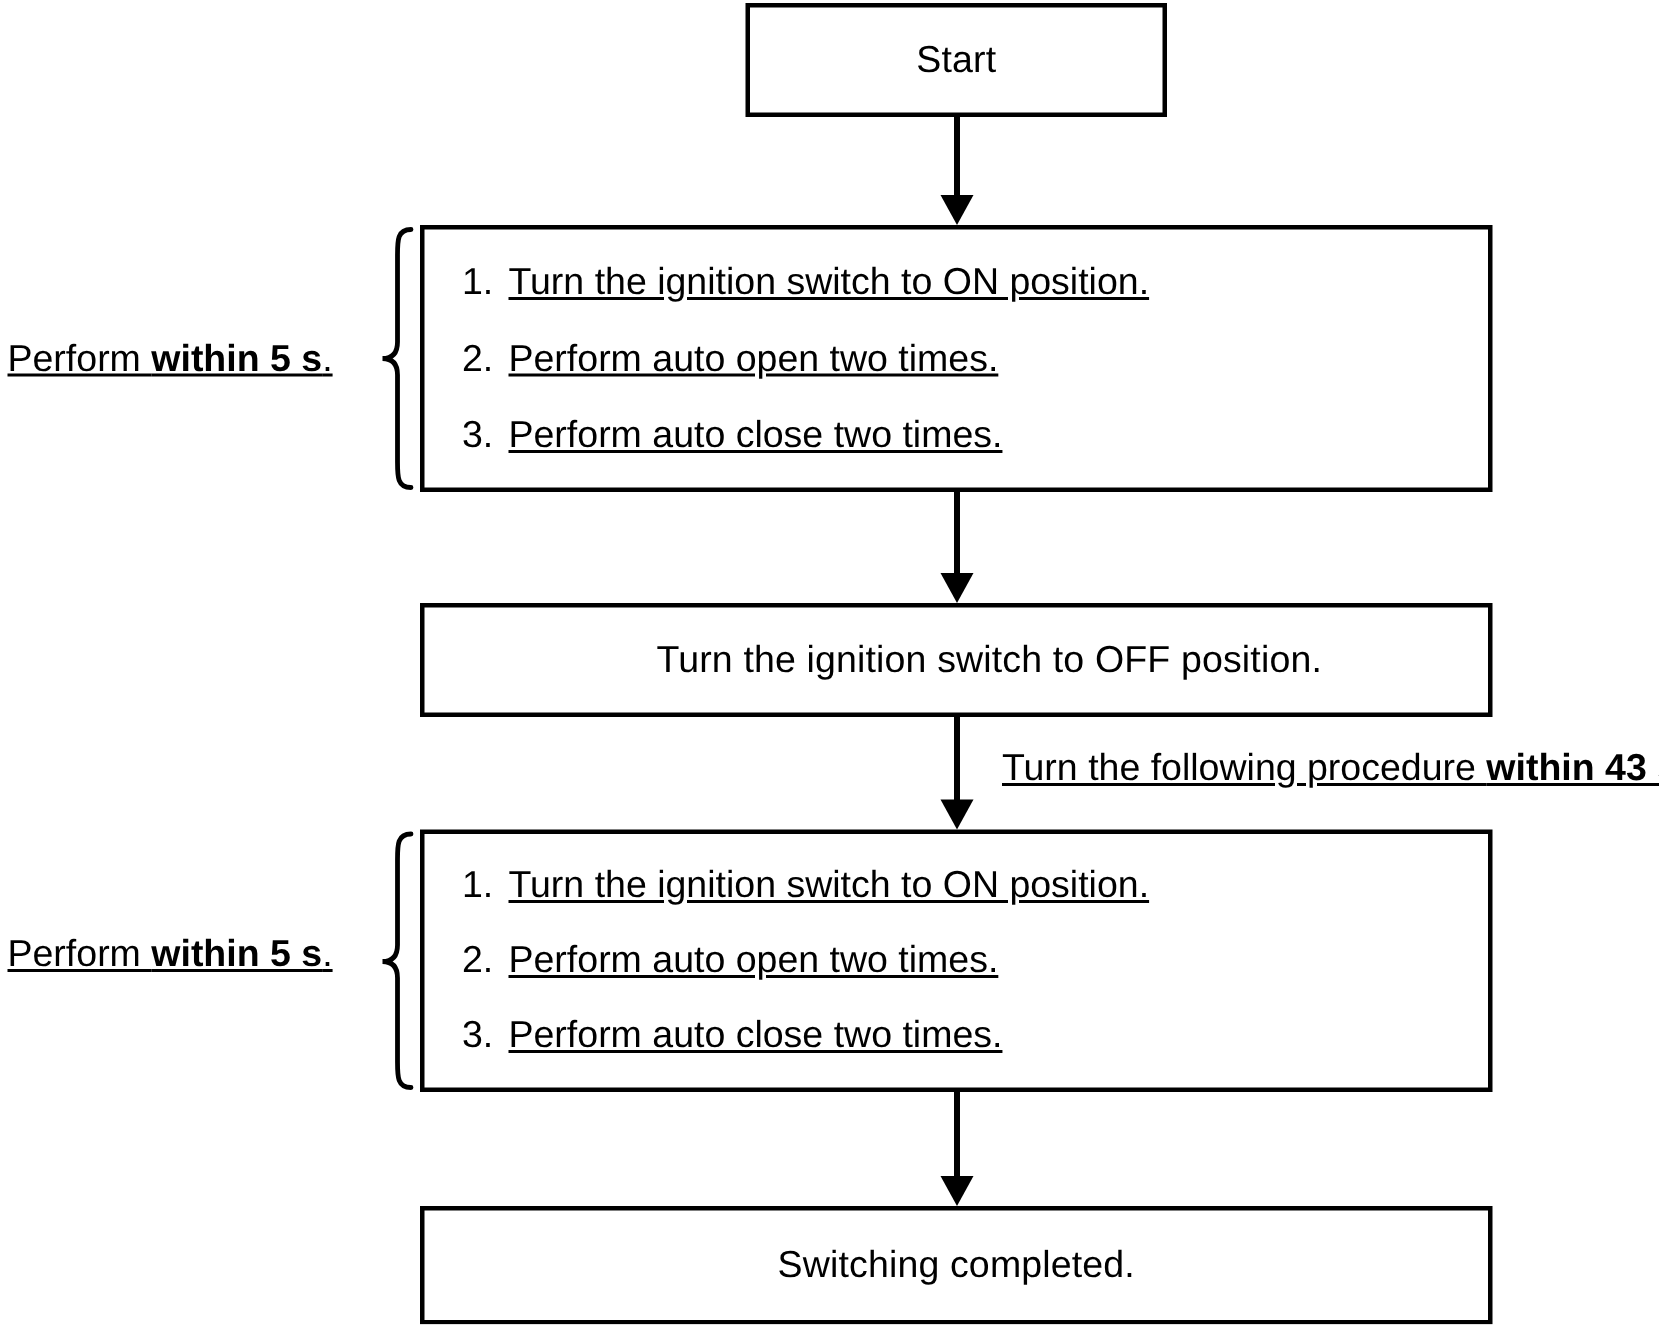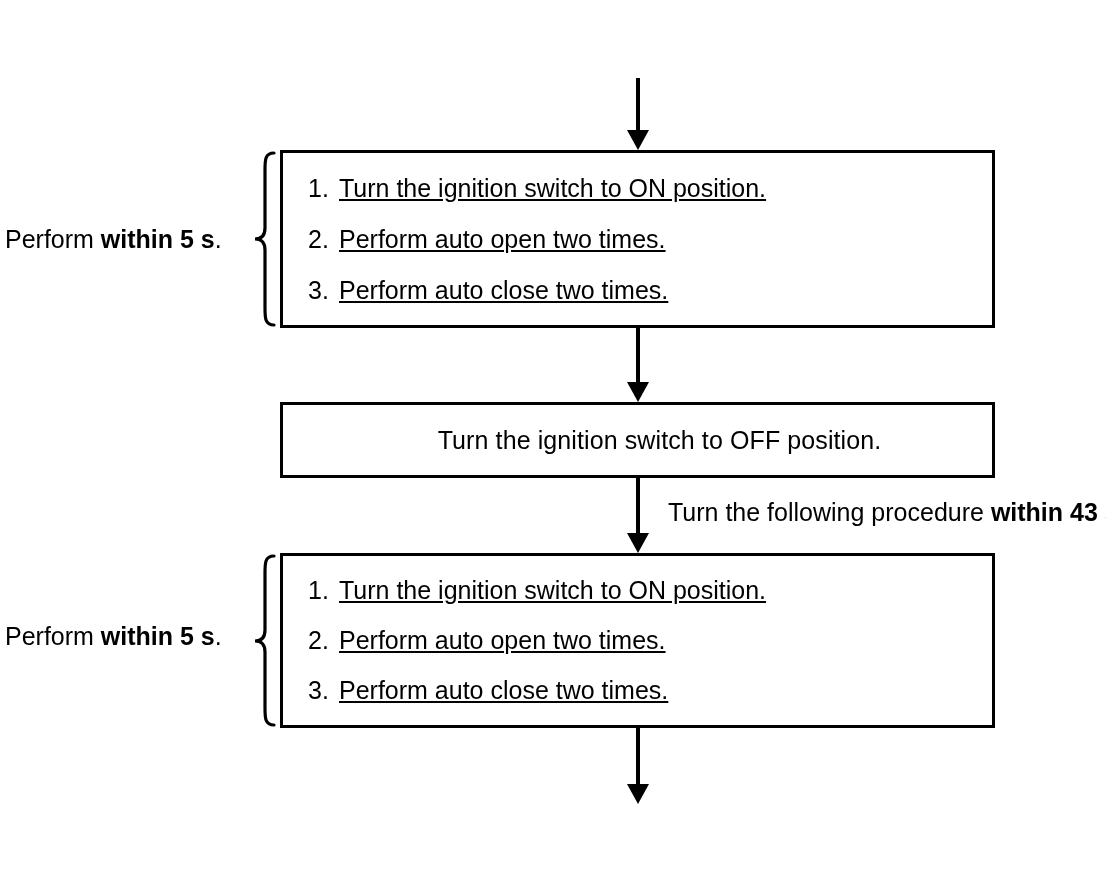--- a/index.html
+++ b/index.html
@@ -122,32 +122,36 @@
     width: 26px;
   }
   #brace-1 { top: 150px; height: 178px; }
   #brace-2 { top: 553px; height: 175px; }
 
   
   .side-label {
     position: absolute;
     font-size: 25px;
     white-space: nowrap;
+    text-decoration: underline;
   }
   #label-perform-1 { left: 5px; top: 225px; }
   #label-perform-2 { left: 5px; top: 622px; }
   #label-start-43 { left: 668px; top: 498px; font-size: 25px; }
 
   .bold { font-weight: bold; }
 </style>
 </head>
 <body>
 
 <div id="flowchart">
 
+  <div class="node node-text-center" id="start-box">
+    <span>Start</span>
+  </div>
 
   <div class="node proc-box" id="proc-box-1">
     <ul class="proc-list">
       <li>
         <span class="li-num">1.</span>
         <span class="li-text">Turn the ignition switch to ON position.</span>
       </li>
       <li>
         <span class="li-num">2.</span>
         <span class="li-text">Perform auto open two times.</span>
@@ -175,20 +179,23 @@
         <span class="li-num">2.</span>
         <span class="li-text">Perform auto open two times.</span>
       </li>
       <li>
         <span class="li-num">3.</span>
         <span class="li-text">Perform auto close two times.</span>
       </li>
     </ul>
   </div>
 
+  <div class="node node-text-center" id="done-box">
+    <span>Switching completed.</span>
+  </div>
 
   <svg class="brace" id="brace-1" viewBox="0 0 26 178" preserveAspectRatio="none">
     <path d="M22 3 C13 3, 13 10, 13 20 L13 78 C13 86, 9 89, 3 89 C9 89, 13 92, 13 100 L13 158 C13 168, 13 175, 22 175" fill="none" stroke="#000000" stroke-width="3.2" stroke-linecap="round" vector-effect="non-scaling-stroke"></path>
   </svg>
   <svg class="brace" id="brace-2" viewBox="0 0 26 175" preserveAspectRatio="none">
     <path d="M22 3 C13 3, 13 10, 13 20 L13 77 C13 85, 9 88, 3 88 C9 88, 13 91, 13 99 L13 155 C13 165, 13 172, 22 172" fill="none" stroke="#000000" stroke-width="3.2" stroke-linecap="round" vector-effect="non-scaling-stroke"></path>
   </svg>
 
   <svg id="arrow-layer" viewBox="0 0 1106 883">
 

